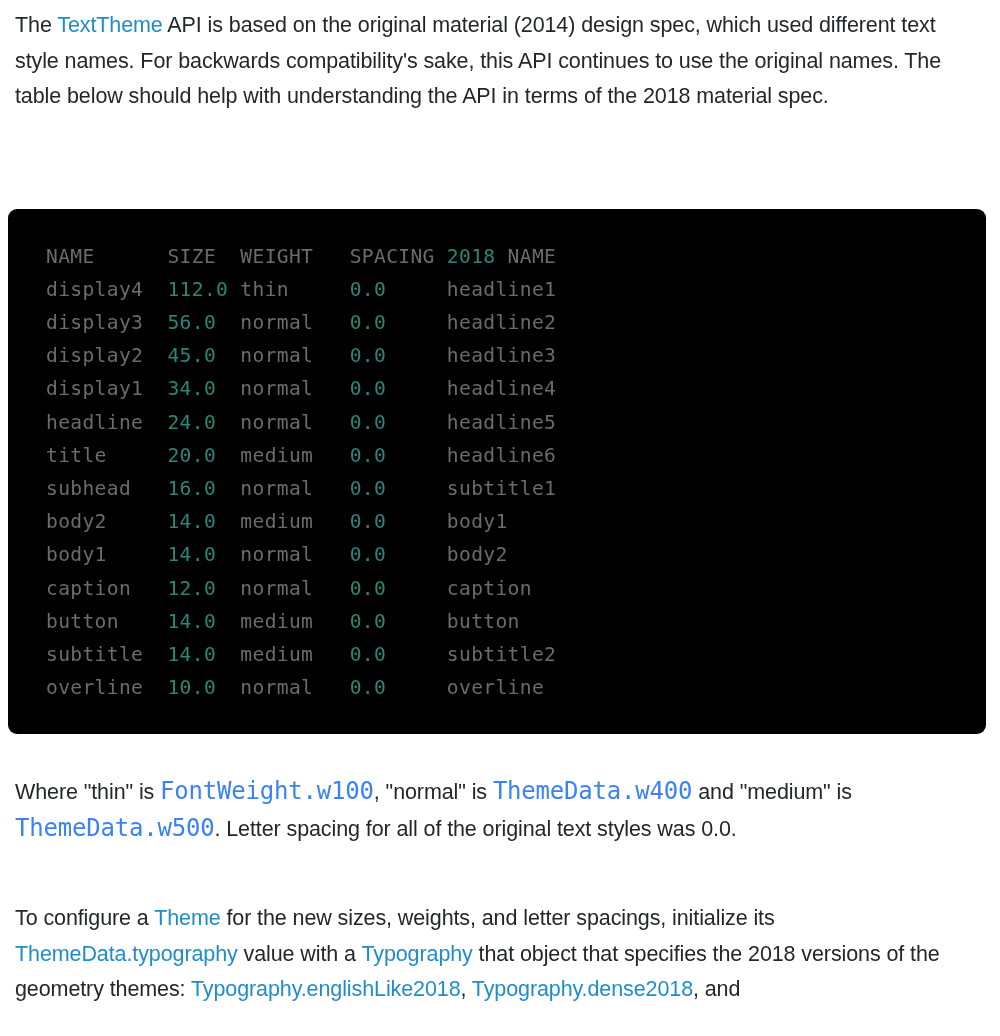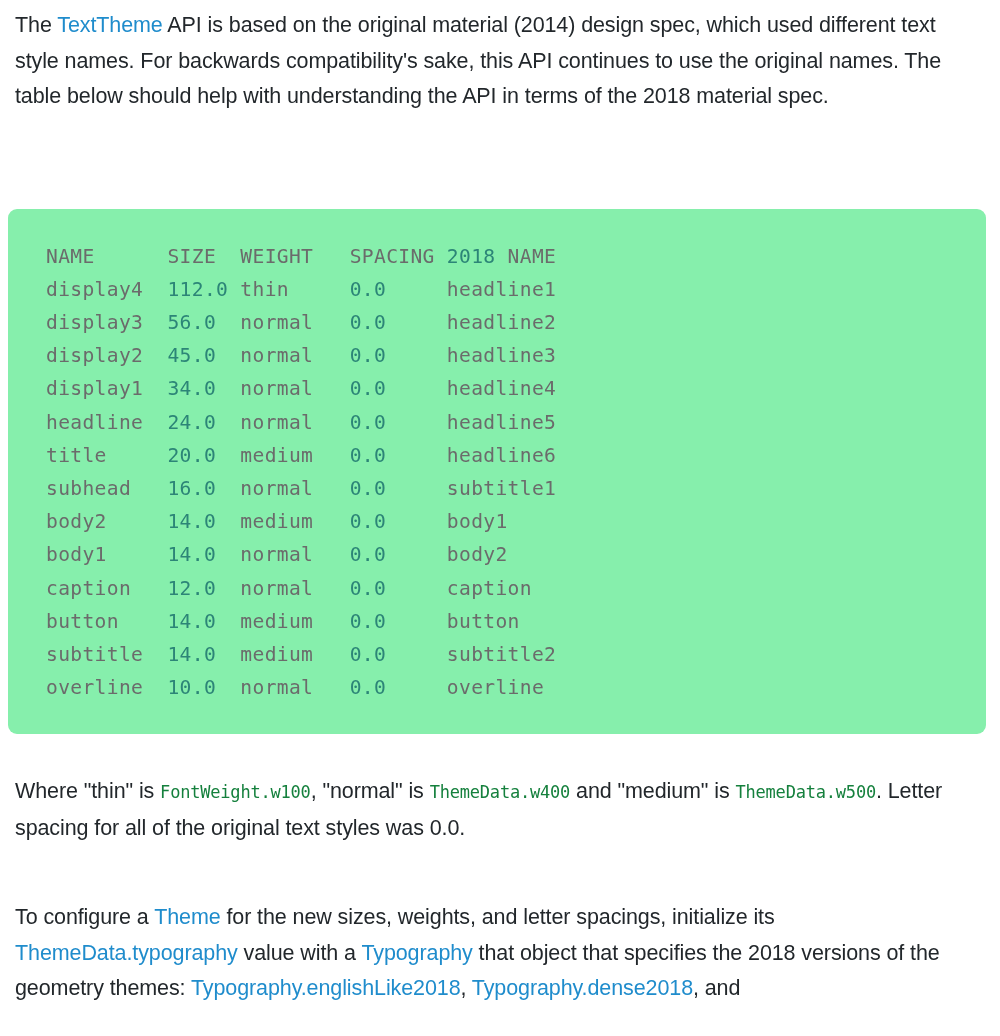--- a/index.html
+++ b/index.html
@@ -30,28 +30,28 @@
   .gap-2 { height: 38px; }
   .gap-3 { height: 32px; }
   .gap-4 { height: 38px; }
 
   a.link {
     color: #1f8ccc;
     text-decoration: none;
   }
   code.inline {
     font-family: "DejaVu Sans Mono", "Liberation Mono", monospace;
-    font-size: 17px;
-    color: #15803d;
+    font-size: 24px;
+    color: #3b82f6;
     letter-spacing: -0.2px;
   }
 
   
   .codeblock {
-    background: #86efac;
+    background: #000000;
     border-radius: 9px;
     margin: 0 1px;
     padding: 31px 0 30px 0;
     width: 978px;
     box-sizing: border-box;
   }
   pre.codetable {
     margin: 0;
     padding: 0 0 0 38px;
     font-family: "DejaVu Sans Mono", "Liberation Mono", monospace;

